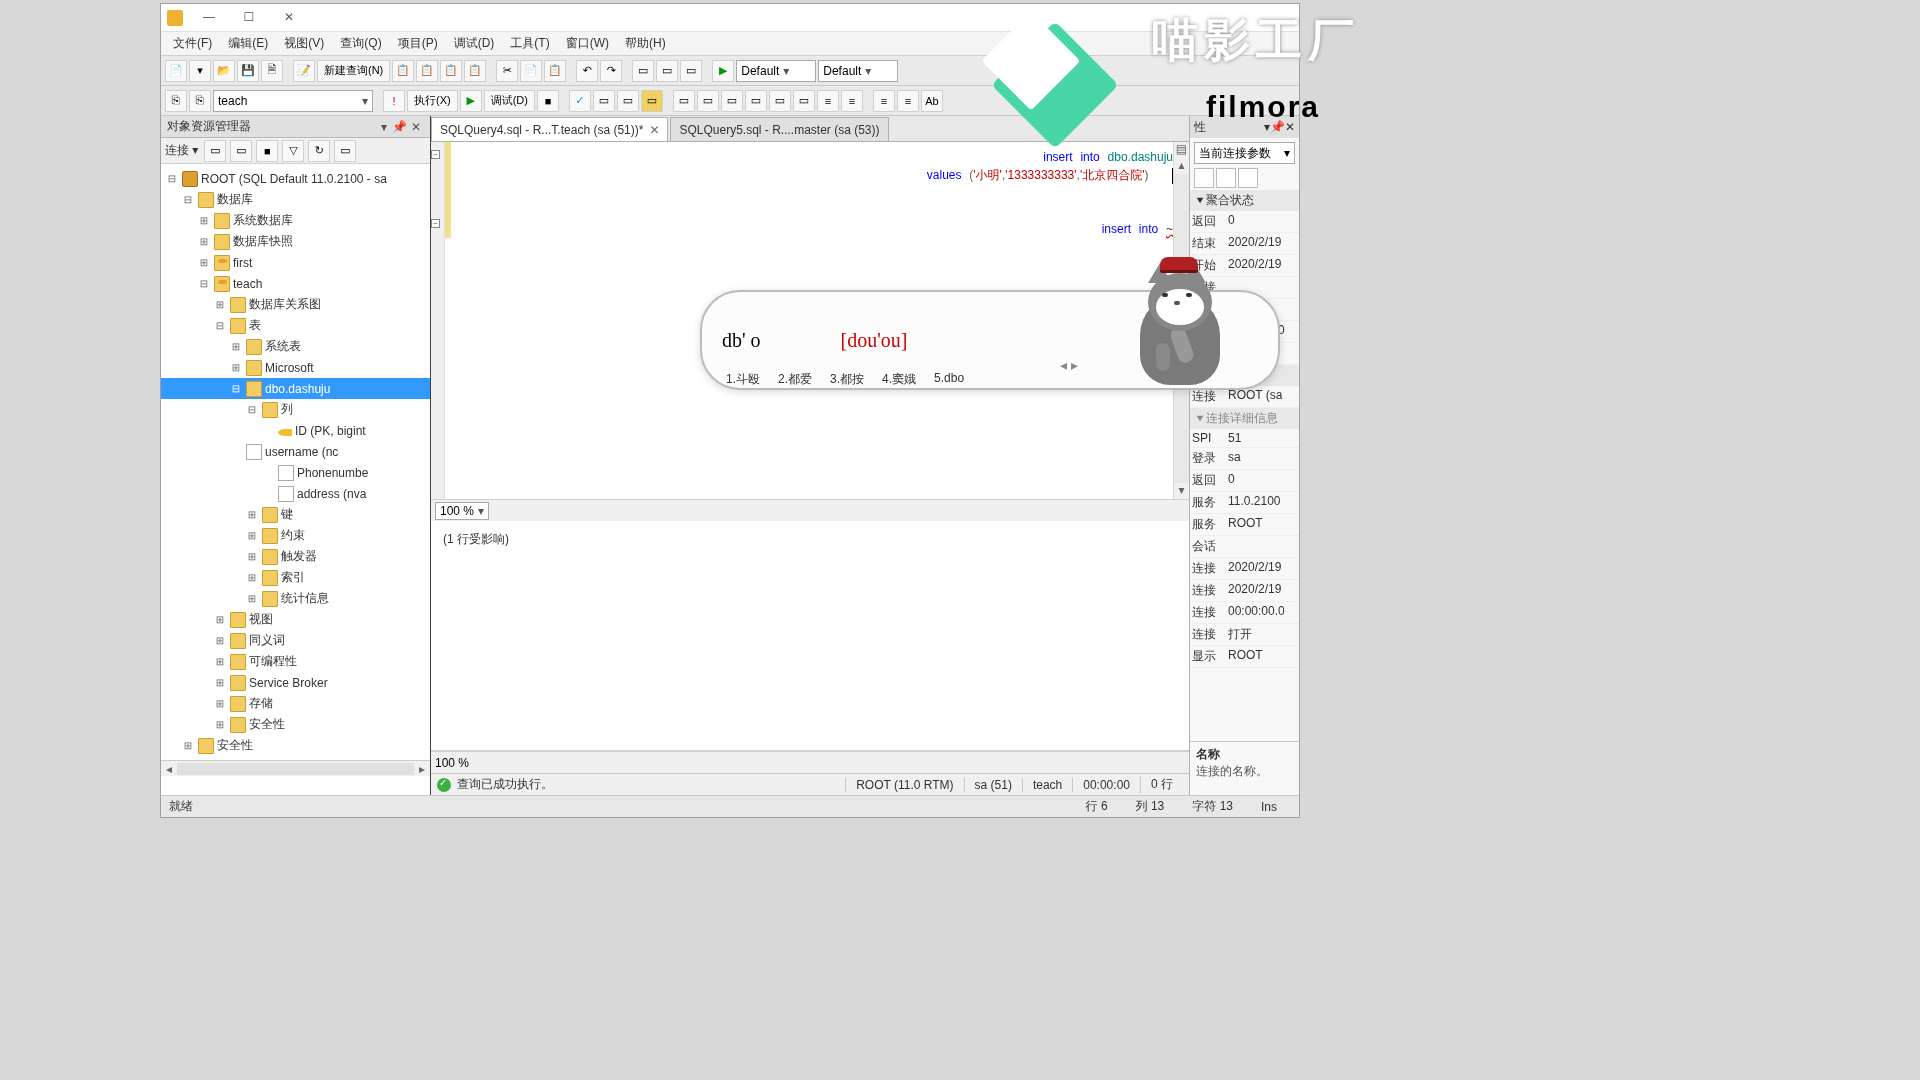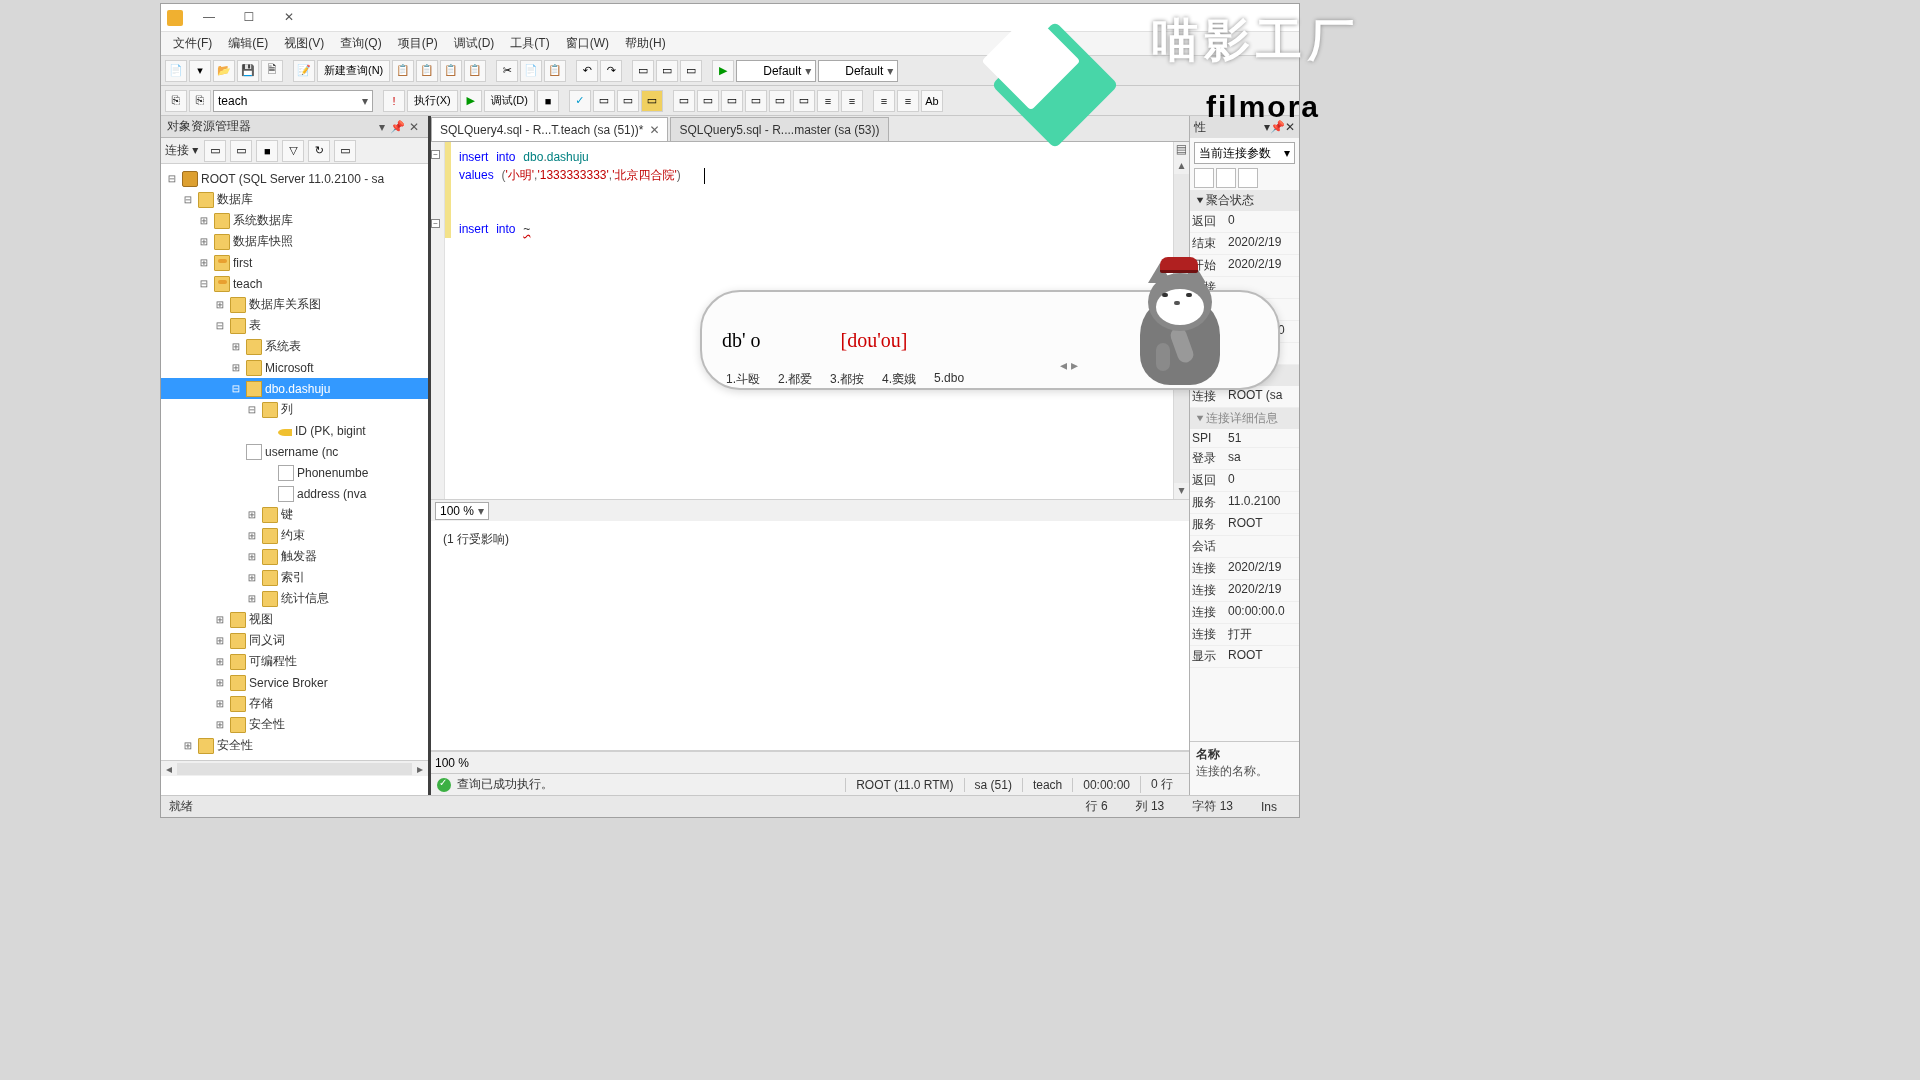--- a/index.html
+++ b/index.html
@@ -7,27 +7,27 @@
 .ssms-window { position: absolute; left: 160px; top: 3px; width: 1140px; height: 815px; background: #fff; border: 1px solid #a0a0a0; display: flex; flex-direction: column; }
 .titlebar { height: 28px; background: #fff; display: flex; align-items: center; padding: 0 6px; border-bottom: 1px solid #e0e0e0; }
 .titlebar .icon { width: 16px; height: 16px; margin-right: 6px; background: #f0b030; border-radius: 2px; }
 .titlebar .title { flex: 1; color: #333; }
 .titlebar .winbtn { width: 40px; height: 22px; text-align: center; line-height: 20px; color: #555; cursor: pointer; }
 .menubar { height: 24px; background: #f5f5f5; display: flex; align-items: center; padding: 0 4px; border-bottom: 1px solid #d0d0d0; }
 .menubar span { padding: 2px 8px; color: #333; cursor: pointer; }
 .toolbar1 { height: 30px; background: #eaeaea; display: flex; align-items: center; padding: 0 4px; border-bottom: 1px solid #c8c8c8; gap: 2px; }
 .tbtn { width: 22px; height: 22px; background: #f8f8f8; border: 1px solid #d0d0d0; display: inline-flex; align-items: center; justify-content: center; cursor: pointer; font-size: 11px; }
 .tbtn.wide { width: auto; padding: 0 6px; }
-.tsel { height: 22px; border: 1px solid #a8a8a8; background: #fff; padding: 0 4px; min-width: 80px; display: flex; align-items: center; justify-content: flex-end; }
+.tsel { height: 22px; border: 1px solid #a8a8a8; background: #fff; padding: 0 4px; min-width: 80px; display: flex; align-items: center; justify-content: flex-start; }
 .tsel::after { content: "▾"; color: #555; margin-left: 4px; }
 .toolbar2 { height: 30px; background: #eaeaea; display: flex; align-items: center; padding: 0 4px; border-bottom: 1px solid #c8c8c8; gap: 2px; }
 .tsel2 { height: 22px; width: 160px; border: 1px solid #a8a8a8; background: #fff; padding: 0 4px; display: flex; align-items: center; justify-content: space-between; }
 .tsel2::after { content: "▾"; color: #555; }
 .main { flex: 1; display: flex; overflow: hidden; }
-.objexp { width: 270px; border-right: 3px solid #404040; display: flex; flex-direction: column; background: #fff; }
+.objexp { width: 270px; border-right: 1px solid #404040; display: flex; flex-direction: column; background: #fff; }
 .panel-title { height: 22px; background: #e0e0e0; border-bottom: 1px solid #b8b8b8; display: flex; align-items: center; padding: 0 6px; color: #333; }
 .panel-title .spacer { flex: 1; }
 .panel-title .pbtn { width: 16px; text-align: center; cursor: pointer; color: #555; }
 .oetoolbar { height: 26px; background: #f0f0f0; border-bottom: 1px solid #d0d0d0; display: flex; align-items: center; padding: 0 4px; gap: 4px; }
 .oetoolbar .lbl { color: #333; padding-right: 2px; }
 .tree { flex: 1; overflow: auto; padding: 4px 0; background: #fff; }
 .treerow { display: flex; align-items: center; height: 21px; white-space: nowrap; cursor: pointer; color: #333; }
 .treerow.selected { background: #3399ff; color: #fff; }
 .treerow .exp { width: 14px; text-align: center; color: #666; font-size: 10px; }
 .treerow .exp.blank { visibility: hidden; }
@@ -41,21 +41,21 @@
 .ico.key { background: #f0c030; border-radius: 50% 0 0 50%; width: 14px; height: 7px; margin-top: 4px; }
 .tree-scroll { display: flex; }
 .treeinner { flex: 1; overflow: hidden; }
 .editor-area { flex: 1; display: flex; flex-direction: column; }
 .tabs { height: 26px; background: #e8e8e8; display: flex; align-items: flex-end; border-bottom: 1px solid #b0b0b0; }
 .tab { height: 24px; padding: 0 8px; border: 1px solid #b0b0b0; border-bottom: none; margin-right: 2px; display: flex; align-items: center; background: #e0e0e0; color: #333; cursor: pointer; max-width: 250px; }
 .tab.active { background: #fff; }
 .tab .close { margin-left: 6px; color: #666; cursor: pointer; }
 .editor { flex: 1; display: flex; position: relative; background: #fff; }
 .gutter { width: 14px; background: #f0f0f0; border-right: 1px solid #e0e0e0; }
-.codewrap { flex: 1; position: relative; }
+.codewrap { flex: 1; position: relative; text-align: right; }
 .changebar { position: absolute; left: 0; top: 0; width: 6px; height: 96px; background: #f3e28a; }
 .code { padding: 6px 0 6px 14px; font-family: Consolas, monospace; font-size: 13px; line-height: 18px; color: #333; white-space: pre; }
 .kw { color: #0000ff; }
 .obj { color: #008080; }
 .func { color: #666; }
 .str { color: #c00000; }
 .err { text-decoration: underline wavy #c00; }
 .cursor-caret { display: inline-block; width: 1px; height: 16px; background: #000; vertical-align: middle; }
 .zoombar { height: 22px; background: #f0f0f0; border-top: 1px solid #d0d0d0; display: flex; align-items: center; padding: 0 4px; }
 .zoombar .sel { border: 1px solid #aaa; background: #fff; padding: 0 4px; height: 18px; display: flex; align-items: center; }
@@ -223,21 +223,21 @@
         <span class="tbtn">■</span>
         <span class="tbtn">▽</span>
         <span class="tbtn">↻</span>
         <span class="tbtn">▭</span>
       </div>
       <div class="tree-scroll">
         <div class="treeinner tree">
           <div class="treerow" style="padding-left:4px">
               <span class="exp">⊟</span>
               <span class="ico server"></span>
-              <span>ROOT (SQL Server 11.0.2100 - sa</span>
+              <span>ROOT (SQL Default 11.0.2100 - sa</span>
             </div>
           <div class="treerow" style="padding-left:20px">
               <span class="exp">⊟</span>
               <span class="ico folder"></span>
               <span>数据库</span>
             </div>
           <div class="treerow" style="padding-left:36px">
               <span class="exp">⊞</span>
               <span class="ico folder"></span>
               <span>系统数据库</span>

